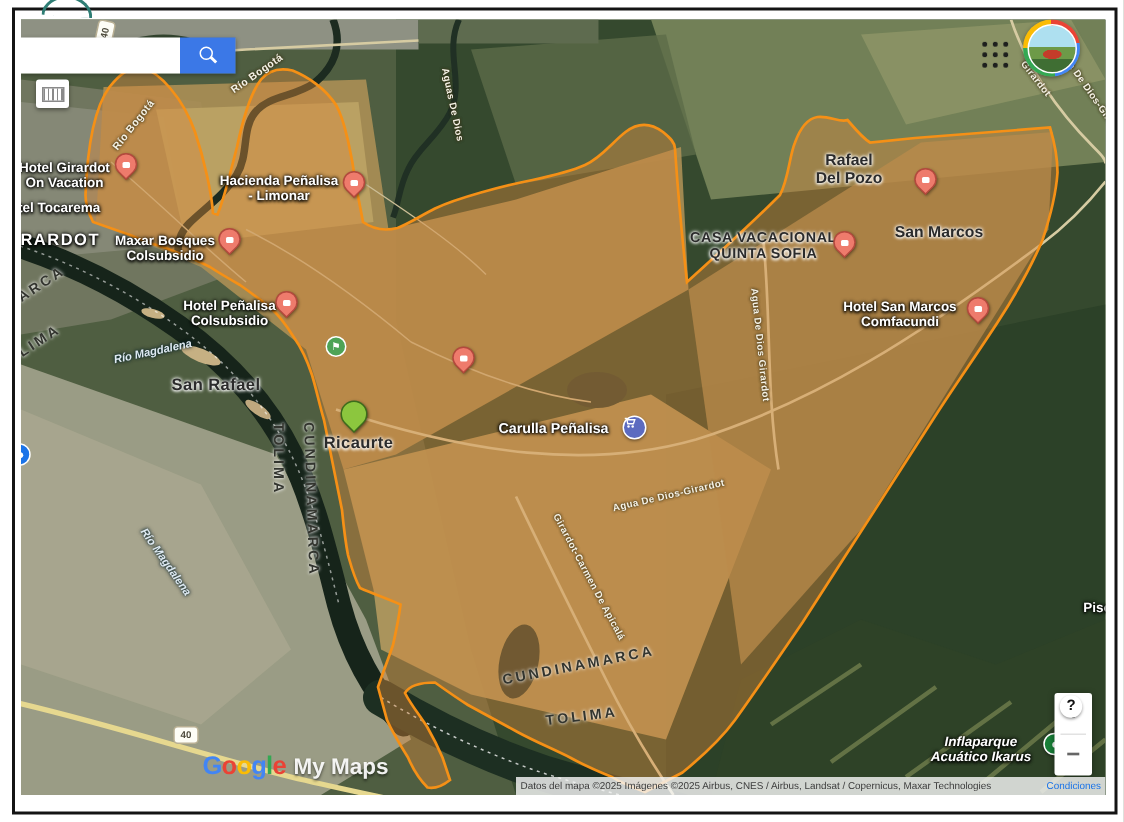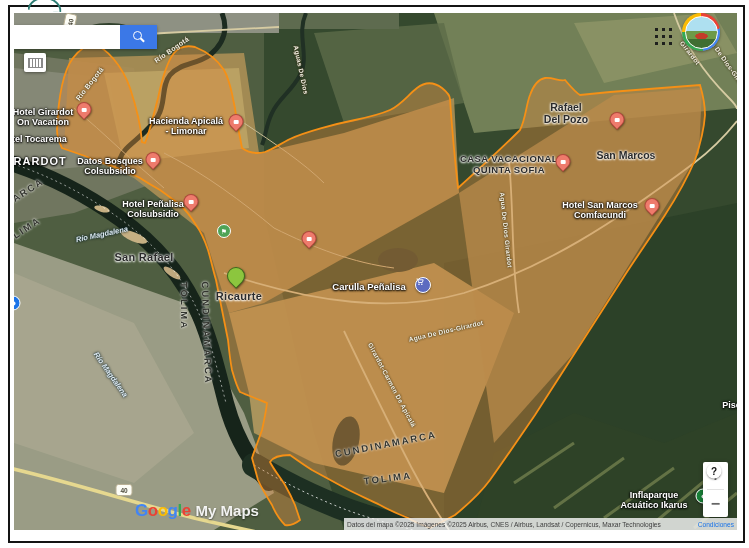--- a/index.html
+++ b/index.html
@@ -177,27 +177,27 @@
     <span class="pin" style="left:70px;top:104px;">
         <i></i>
       </span>
 
     <div class="lbl lw" style="left:-14px;top:148px;text-align:left;transform:translate(0,-50%);">
       <div>Hotel Tocarema</div>
       <div style="font-size:11px;letter-spacing:1px;">GIRARDOT</div>
       <div>lo</div>
     </div>
 
-    <div class="lbl lw" style="left:172px;top:113px;">Hacienda Apicalá
+    <div class="lbl lw" style="left:172px;top:113px;">Hacienda Peñalisa
 - Limonar</div>
     <span class="pin" style="left:222px;top:116px;">
         <i></i>
       </span>
 
-    <div class="lbl lw" style="left:96px;top:153px;">Datos Bosques
+    <div class="lbl lw" style="left:96px;top:153px;">Maxar Bosques
 Colsubsidio</div>
     <span class="pin" style="left:139px;top:154px;">
         <i></i>
       </span>
 
     <div class="lbl lw" style="left:139px;top:196px;">Hotel Peñalisa
 Colsubsidio</div>
     <span class="pin" style="left:177px;top:196px;">
         <i></i>
       </span>
@@ -240,21 +240,21 @@
           <path d="M0.5,1 H1.8 L2.5,4.5 H6.3 L7.2,1.8 H2.2" fill="none" stroke="#fff" stroke-width="0.9"></path>
           <circle cx="3" cy="6.3" r="0.8" fill="#fff"></circle>
           <circle cx="5.8" cy="6.3" r="0.8" fill="#fff"></circle>
         </svg>
     </span>
 
     <span class="bluepoi" style="left:-1px;top:290px;">
         <span class="poi-dot"></span>
       </span>
 
-    <div class="lbl lw" style="left:640px;top:487px;">Inflaparque
+    <div class="lbl lw" style="left:640px;top:487px;font-style:italic;">Inflaparque
 Acuático Ikarus</div>
     <span class="parkpoi" style="left:689px;top:483px;">
         <span class="poi-dot"></span>
       </span>
 
     <div class="lbl lw" style="left:728px;top:392px;transform:translate(-50%,-50%);">Piscilago</div>
 
     <div class="searchbar">
       <input type="text" placeholder="" style="">
       <button class="searchbtn" aria-label="search">

